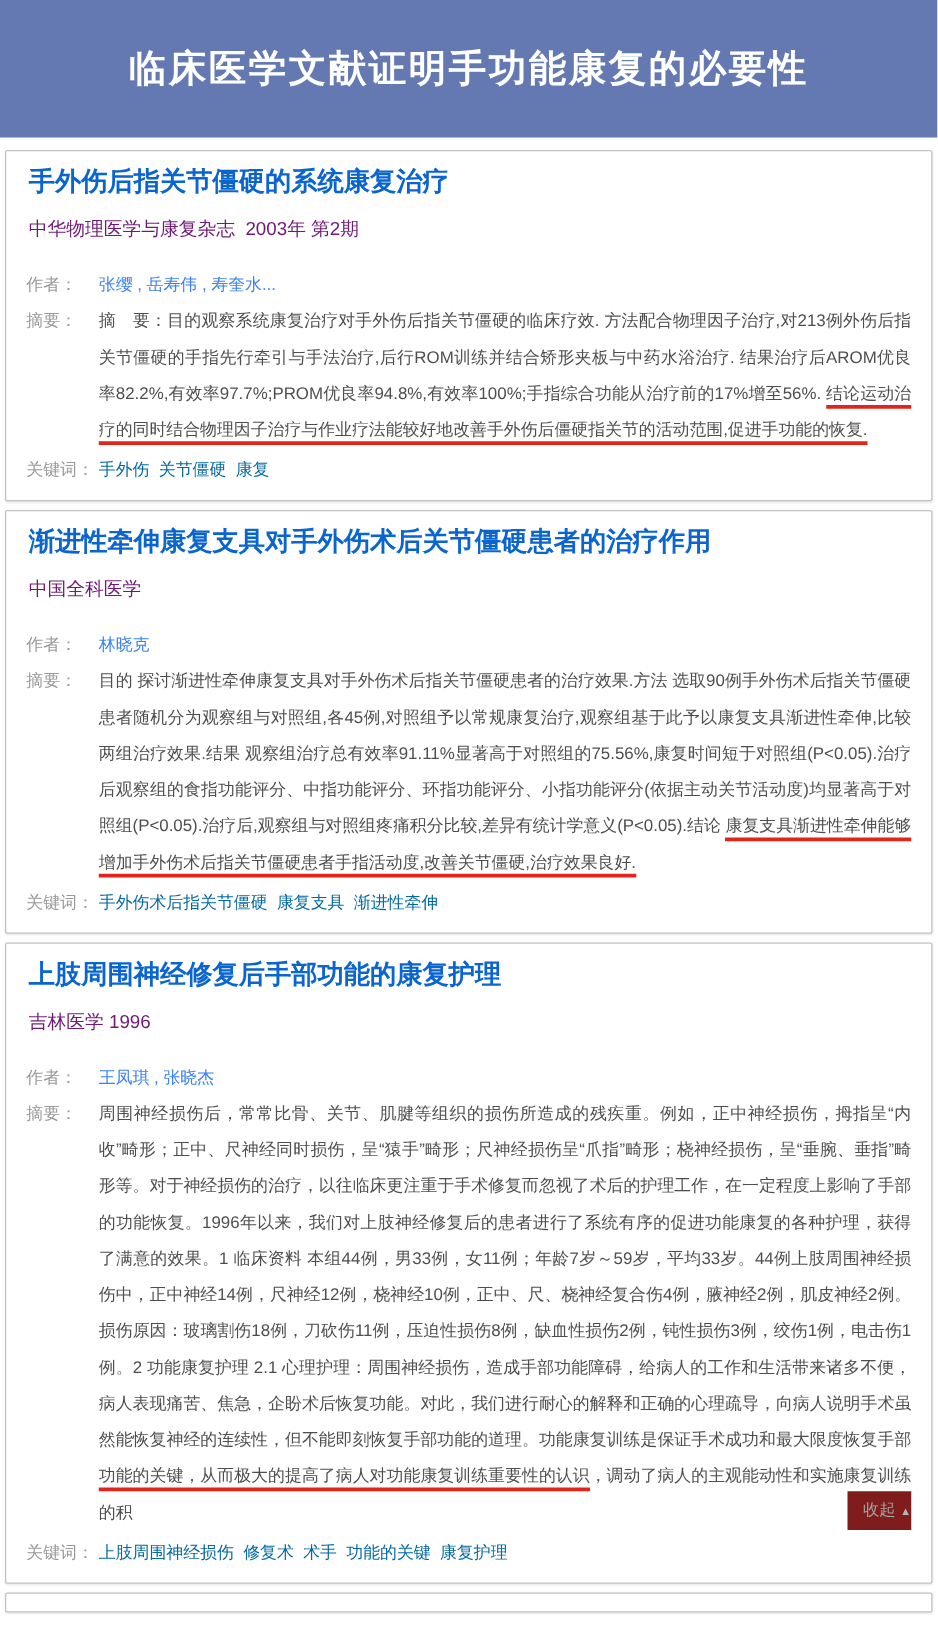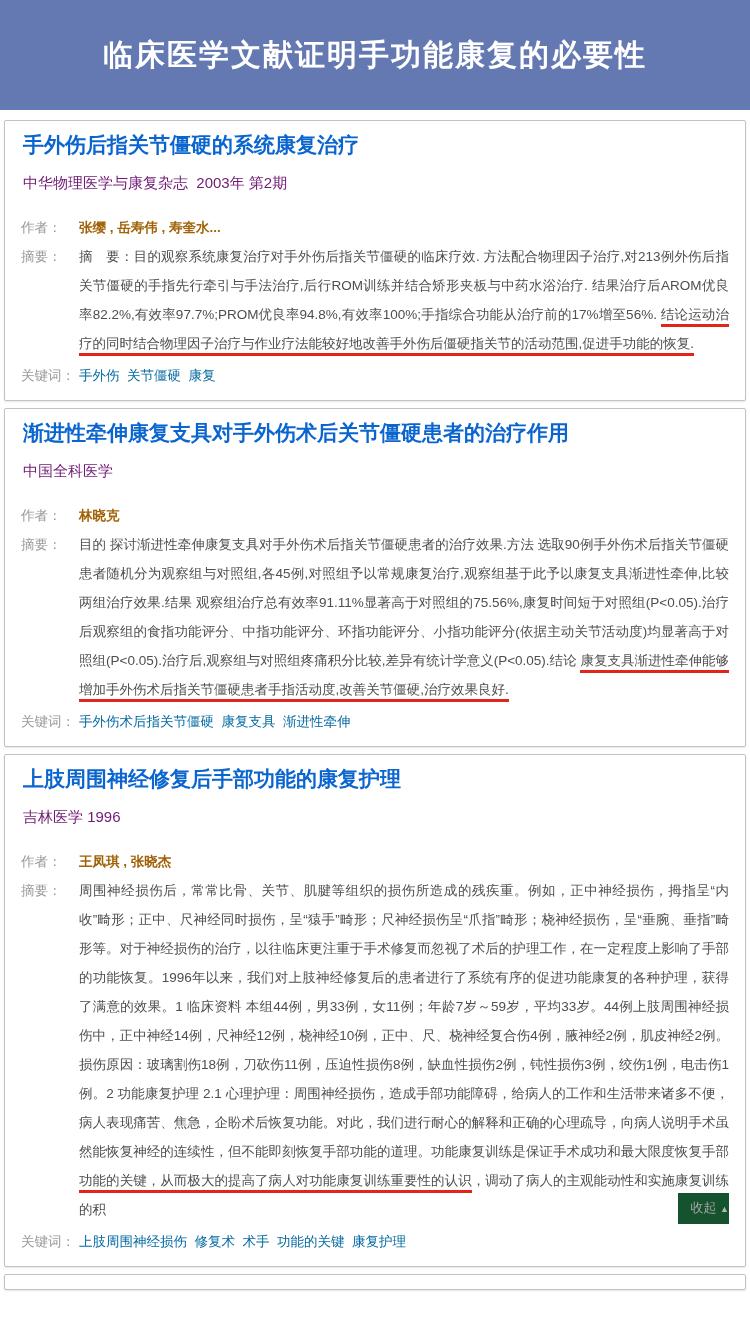--- a/index.html
+++ b/index.html
@@ -24,28 +24,28 @@
   }
   .card h2 {
     margin:6px 0 15px 2px; font-size:21px; font-weight:bold; color:#0a65cf;
     cursor:pointer;
   }
   .journal {
     font-size:15px; color:#701a75; margin:0 0 20px 2px; white-space:pre-wrap;
   }
   .row { display:flex; align-items:flex-start; font-size:13.5px; line-height:29px; }
   .label { color:#999999; flex:0 0 58px; white-space:nowrap; }
-  .authors { color:#a16207; font-weight:bold; cursor:pointer; }
+  .authors { color:#3b82f6; font-weight:normal; cursor:pointer; }
   .abstract { color:#4e4e4e; position:relative; flex:1; text-align:justify; }
   .redline { border-bottom:3px solid #e1251b; padding-bottom:2px; }
   .kw-row { margin-top:3px; }
   .keywords { color:#0369a1; font-weight:normal; white-space:pre-wrap; cursor:pointer; }
   .collapse {
     position:absolute; right:0; bottom:0; line-height:29px;
-    color:#a3a3a3; background:#14532d; padding-left:12px;
+    color:#a3a3a3; background:#7f1d1d; padding-left:12px;
     font-size:13px; cursor:pointer;
   }
   .tri { font-size:9px; color:#b5b5b5; }
 </style>
 </head>
 <body>
 
 <header class="banner">
   <h1>临床医学文献证明手功能康复的必要性</h1>
 </header>

